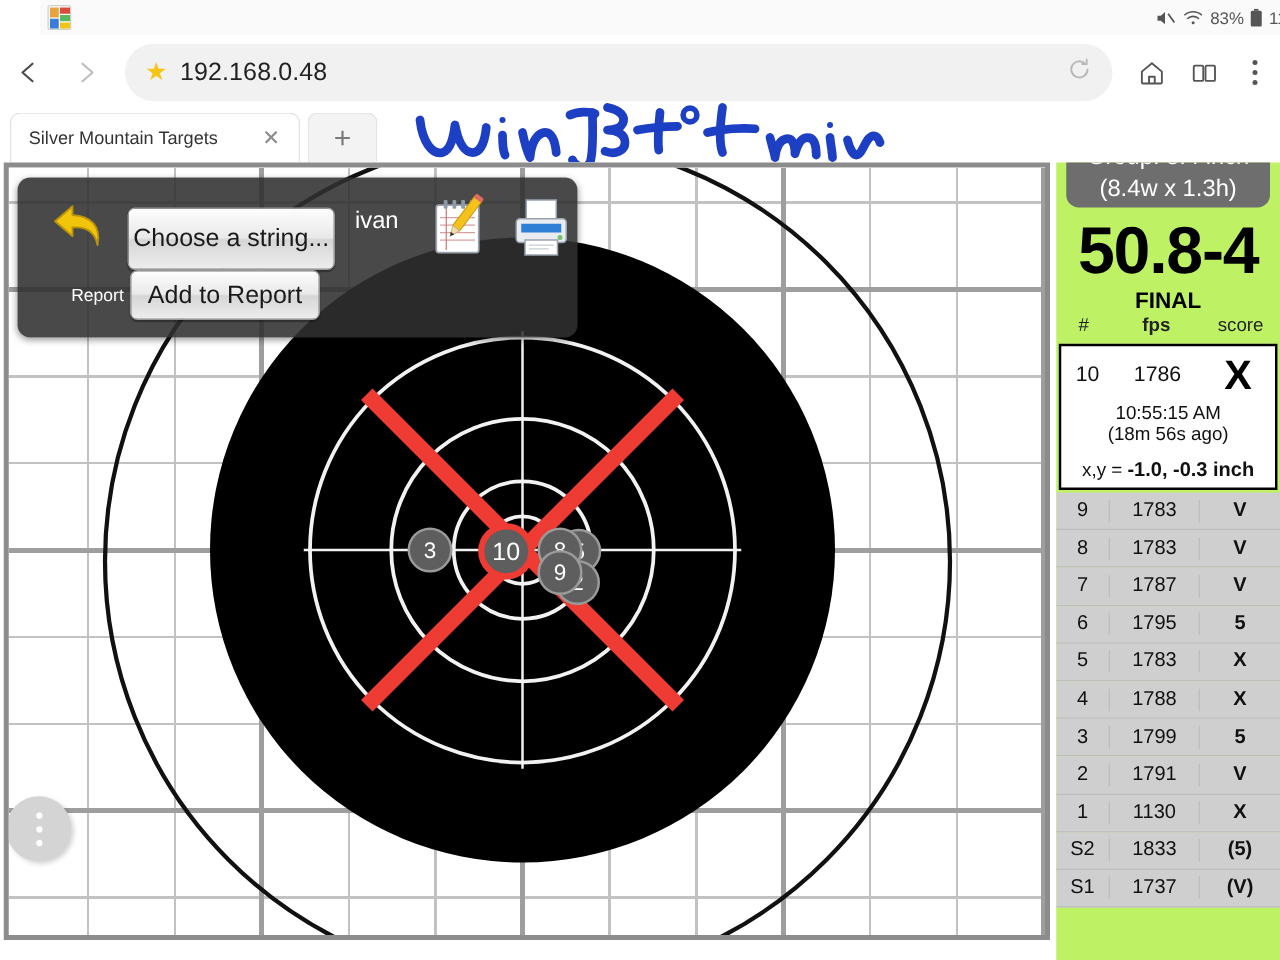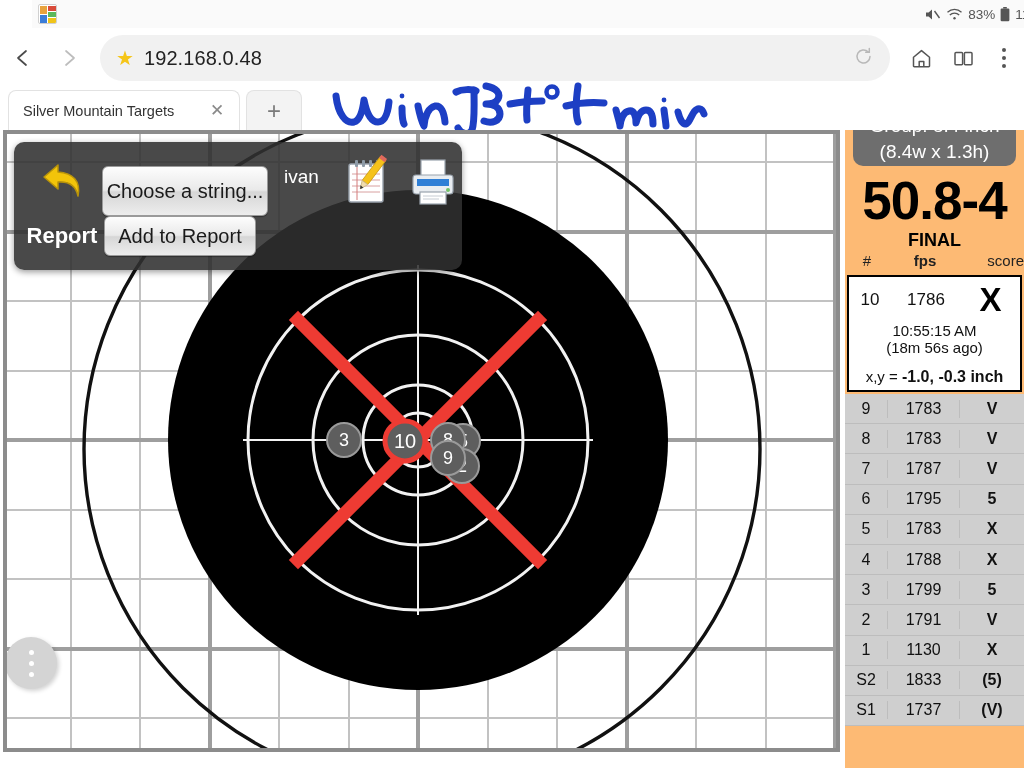--- a/index.html
+++ b/index.html
@@ -105,22 +105,22 @@
 
   
   .ovl {
     position:absolute; left:7px; top:8px; width:448px; height:128px;
     background:rgba(48,48,48,.88);
     border-radius:10px;
     box-shadow:0 2px 6px rgba(0,0,0,.4);
   }
   .ovl-undo { position:absolute; left:20px; top:13px; width:52px; height:52px; }
   .ovl-label {
-    position:absolute; left:12px; top:82px; width:72px;
-    color:#ffffff; font-size:22px; text-align:center; line-height:24px;font-weight:bold;
+    position:absolute; left:28px; top:82px; width:72px;
+    color:#ffffff; font-size:14px; text-align:center; line-height:24px;
   }
   .btn3d {
     position:absolute;
     background:linear-gradient(180deg,#fdfdfd 0%,#e9e9e9 48%,#d6d6d6 52%,#ededed 100%);
     border:1px solid #9a9a9a; border-radius:6px;
     color:#1a1a1a; font-size:20px;
     display:flex; align-items:center; justify-content:center;
     box-shadow:0 1px 1px rgba(0,0,0,.35);
     white-space:nowrap;
   }
@@ -129,21 +129,21 @@
   .ovl-user {
     position:absolute; left:270px; top:24px;
     color:#ffffff; font-size:19px;
   }
   .ovl-note { position:absolute; left:325px; top:10px; width:58px; height:56px; }
   .ovl-print { position:absolute; left:392px; top:12px; width:54px; height:54px; }
 
   
   .panel {
     position:absolute; left:845px; top:0px; width:179px; height:638px;
-    background:#fdba74; overflow:hidden;
+    background:#bef264; overflow:hidden;
   }
   .group-badge {
     position:absolute; left:8px; top:-18px; width:163px; height:54px;
     background:#6e6e6e; border-radius:10px;
     color:#ffffff; text-align:center;
     font-size:19px; line-height:26px; padding-top:1px;
     overflow:hidden;
   }
   .bigscore {
     position:absolute; left:0; top:42px; width:179px;
@@ -153,21 +153,21 @@
   .finalword {
     position:absolute; left:0; top:100px; width:179px;
     text-align:center; font-size:18px; font-weight:bold; color:#000;
   }
   .colhdr {
     position:absolute; left:0; top:122px; width:179px; height:24px;
     display:flex; font-size:15px; color:#222;
   }
   .colhdr .c-num { width:44px; text-align:center; }
   .colhdr .c-fps { width:72px; text-align:center;font-weight:bold; }
-  .colhdr .c-sc  { width:63px; text-align:right; }
+  .colhdr .c-sc  { width:63px; text-align:center; }
 
   .latest {
     position:absolute; left:2px; top:145px; width:175px; height:117px;
     border:2px solid #000; background:#ffffff;
   }
   .latest-row1 { display:flex; align-items:center; height:46px; }
   .latest-row1 .c-num { width:42px; text-align:center; font-size:17px; color:#111; }
   .latest-row1 .c-fps { width:70px; text-align:center; font-size:17px; color:#111; }
   .latest-row1 .c-sc  { width:59px; text-align:center; font-size:33px; font-weight:bold; color:#000; }
   .latest-time {

